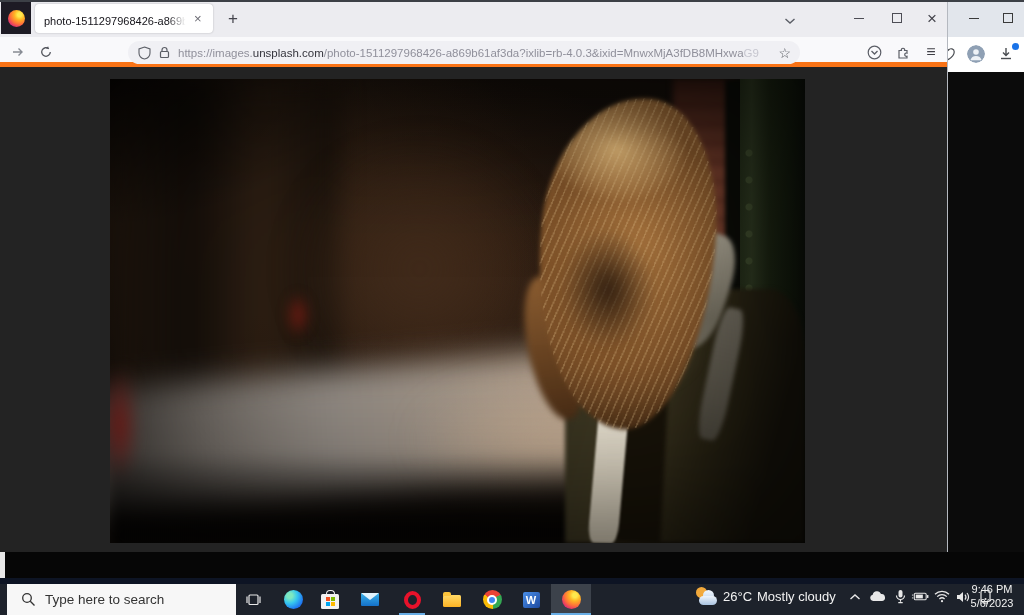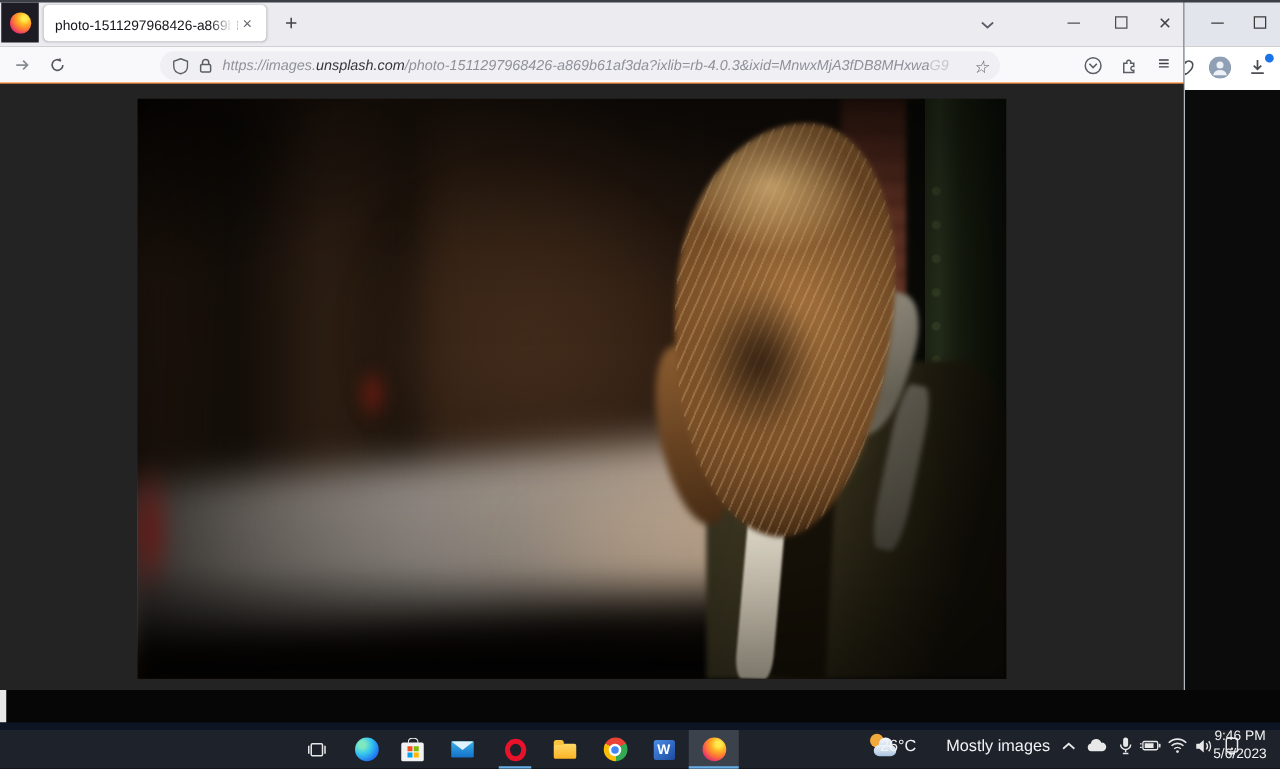--- a/index.html
+++ b/index.html
@@ -29,21 +29,21 @@
   #new-tab-btn { left:221px; top:7px; width:24px; height:24px; border-radius:4px; text-align:center;
     font-size:17px; line-height:23px; color:#44444c; }
   #tab-chevron { left:778px; top:11px; width:24px; height:16px; text-align:center; }
   .winctl { top:0; width:36px; height:36px; display:flex; align-items:center; justify-content:center; }
   #fx-min { left:841px; } #fx-max { left:879px; } #fx-close { left:914px; }
   .min-glyph { width:10px; height:1px; background:#4d4d55; display:inline-block; }
   .max-glyph { width:10px; height:10px; border:1px solid #4d4d55; display:inline-block; }
   .close-glyph { font-size:17px; color:#44444c; line-height:17px; }
 
   
-  #toolbar { left:0; top:37px; width:947px; height:30px; background:#f9f9fb; border-bottom:1px solid #f97316;font-style:italic; }
+  #toolbar { left:0; top:37px; width:947px; height:30px; background:#f9f9fb; border-bottom:5px solid #f97316; }
   .tbtn { top:3px; width:26px; height:24px; display:flex; align-items:center; justify-content:center; border-radius:4px; }
   #btn-forward { left:5px; } #btn-reload { left:33px; }
   #urlbar { left:128px; top:4px; width:672px; height:23px; background:#f0f0f4; border-radius:12px;
     display:flex; align-items:center; padding:0 9px 0 10px; }
   #urlbar .sep { width:8px; }
   #url-text { flex:1; font-size:11.5px; white-space:nowrap; overflow:hidden; letter-spacing:0; }
   #url-prefix { color:#90909b; } #url-domain { color:#34343c; } #url-path { color:#90909b; } #url-faded { color:#c6c6cf; }
   #url-star { font-size:14px; color:#55585f; margin-left:6px; }
   #btn-pocket { left:861px; } #btn-puzzle { left:890px; } #btn-menu { left:918px; }
   #menu-glyph { font-size:16px; color:#3f3f46; }
@@ -168,21 +168,21 @@
     color:#fff; font-size:11px; font-weight:bold; text-align:center; line-height:16px; }
 
   
   .tray-txt { color:#f2f2f2; font-size:13px; top:11px; }
   #wx-icon { left:696px; top:9px; width:24px; height:19px; }
   .wx-moon { position:absolute; left:0; top:0; width:11px; height:11px; border-radius:50%; background:#f2a93b; }
   .wx-bump { position:absolute; left:7px; top:3px; width:11px; height:11px; border-radius:50%;
     background:linear-gradient(#f4f8fd, #bcd2ea); }
   .wx-cloud { position:absolute; left:3px; top:9px; width:18px; height:9px; border-radius:6px;
     background:linear-gradient(#eef4fb, #a9c3e0); }
-  #wx-temp { left:704px;text-align:center; } #wx-cond { left:757px; }
+  #wx-temp { left:723px;text-align:center; } #wx-cond { left:757px; }
   .tray-icon { top:10px; width:18px; height:17px; display:flex; align-items:center; justify-content:center; }
   #tr-chevron { left:846px; } #tr-cloud { left:868px; } #tr-mic { left:891px; } #tr-battery { left:911px; }
   #tr-wifi { left:933px; } #tr-vol { left:954px; } #tr-connect { left:976px; }
   #clock { left:964px; top:5px; width:56px; text-align:center; color:#f2f2f2; font-size:11px; line-height:13.5px; }
 </style>
 </head>
 <body>
 
 <div id="screen">
 
@@ -318,20 +318,27 @@
         <span id="edge-dl-dot"></span>
       </span>
     </div>
   </div>
 
   <div id="white-sliver" class="abs"></div>
   <div id="topline" class="abs"></div>
 
   <div id="taskbar" class="abs">
 
+    <div id="search-box" class="abs">
+      <svg width="15" height="15" viewBox="0 0 15 15">
+          <circle cx="6" cy="6" r="4.3" fill="none" stroke="#333" stroke-width="1.3"></circle>
+          <path d="M9.3 9.3L13.5 13.5" stroke="#333" stroke-width="1.3"></path>
+        </svg>
+      <input id="search-input" type="text" placeholder="Type here to search" style="">
+    </div>
 
     <div id="ti-taskview" class="task-icon abs">
       <svg width="17" height="15" viewBox="0 0 17 15">
           <rect x="4" y="3" width="9" height="9.5" rx="1" fill="none" stroke="#e8e8e8" stroke-width="1.2"></rect>
           <path d="M2 4.5v6.5M15 4.5v6.5" stroke="#e8e8e8" stroke-width="1.2"></path>
         </svg>
     </div>
     <div id="ti-edge" class="task-icon abs">
       <span class="edgelogo"></span>
     </div>
@@ -372,21 +379,21 @@
     </div>
     <div id="run-opera" class="runline abs"></div>
     <div id="run-firefox" class="runline abs"></div>
 
     <div id="wx-icon" class="abs">
       <span class="wx-moon"></span>
       <span class="wx-bump"></span>
       <span class="wx-cloud"></span>
     </div>
     <div id="wx-temp" class="tray-txt abs">26°C</div>
-    <div id="wx-cond" class="tray-txt abs">Mostly images</div>
+    <div id="wx-cond" class="tray-txt abs">Mostly cloudy</div>
 
     <div id="tr-chevron" class="tray-icon abs">
       <svg width="12" height="8" viewBox="0 0 12 8">
           <path d="M1.5 6L6 2l4.5 4" fill="none" stroke="#e8e8e8" stroke-width="1.4"></path>
         </svg>
     </div>
     <div id="tr-cloud" class="tray-icon abs">
       <svg width="17" height="11" viewBox="0 0 17 11">
           <path d="M4 10a3.2 3.2 0 0 1-.3-6.3 4.3 4.3 0 0 1 8.3-.6A2.8 2.8 0 0 1 13 10z" fill="#e8e8e8"></path>
         </svg>

